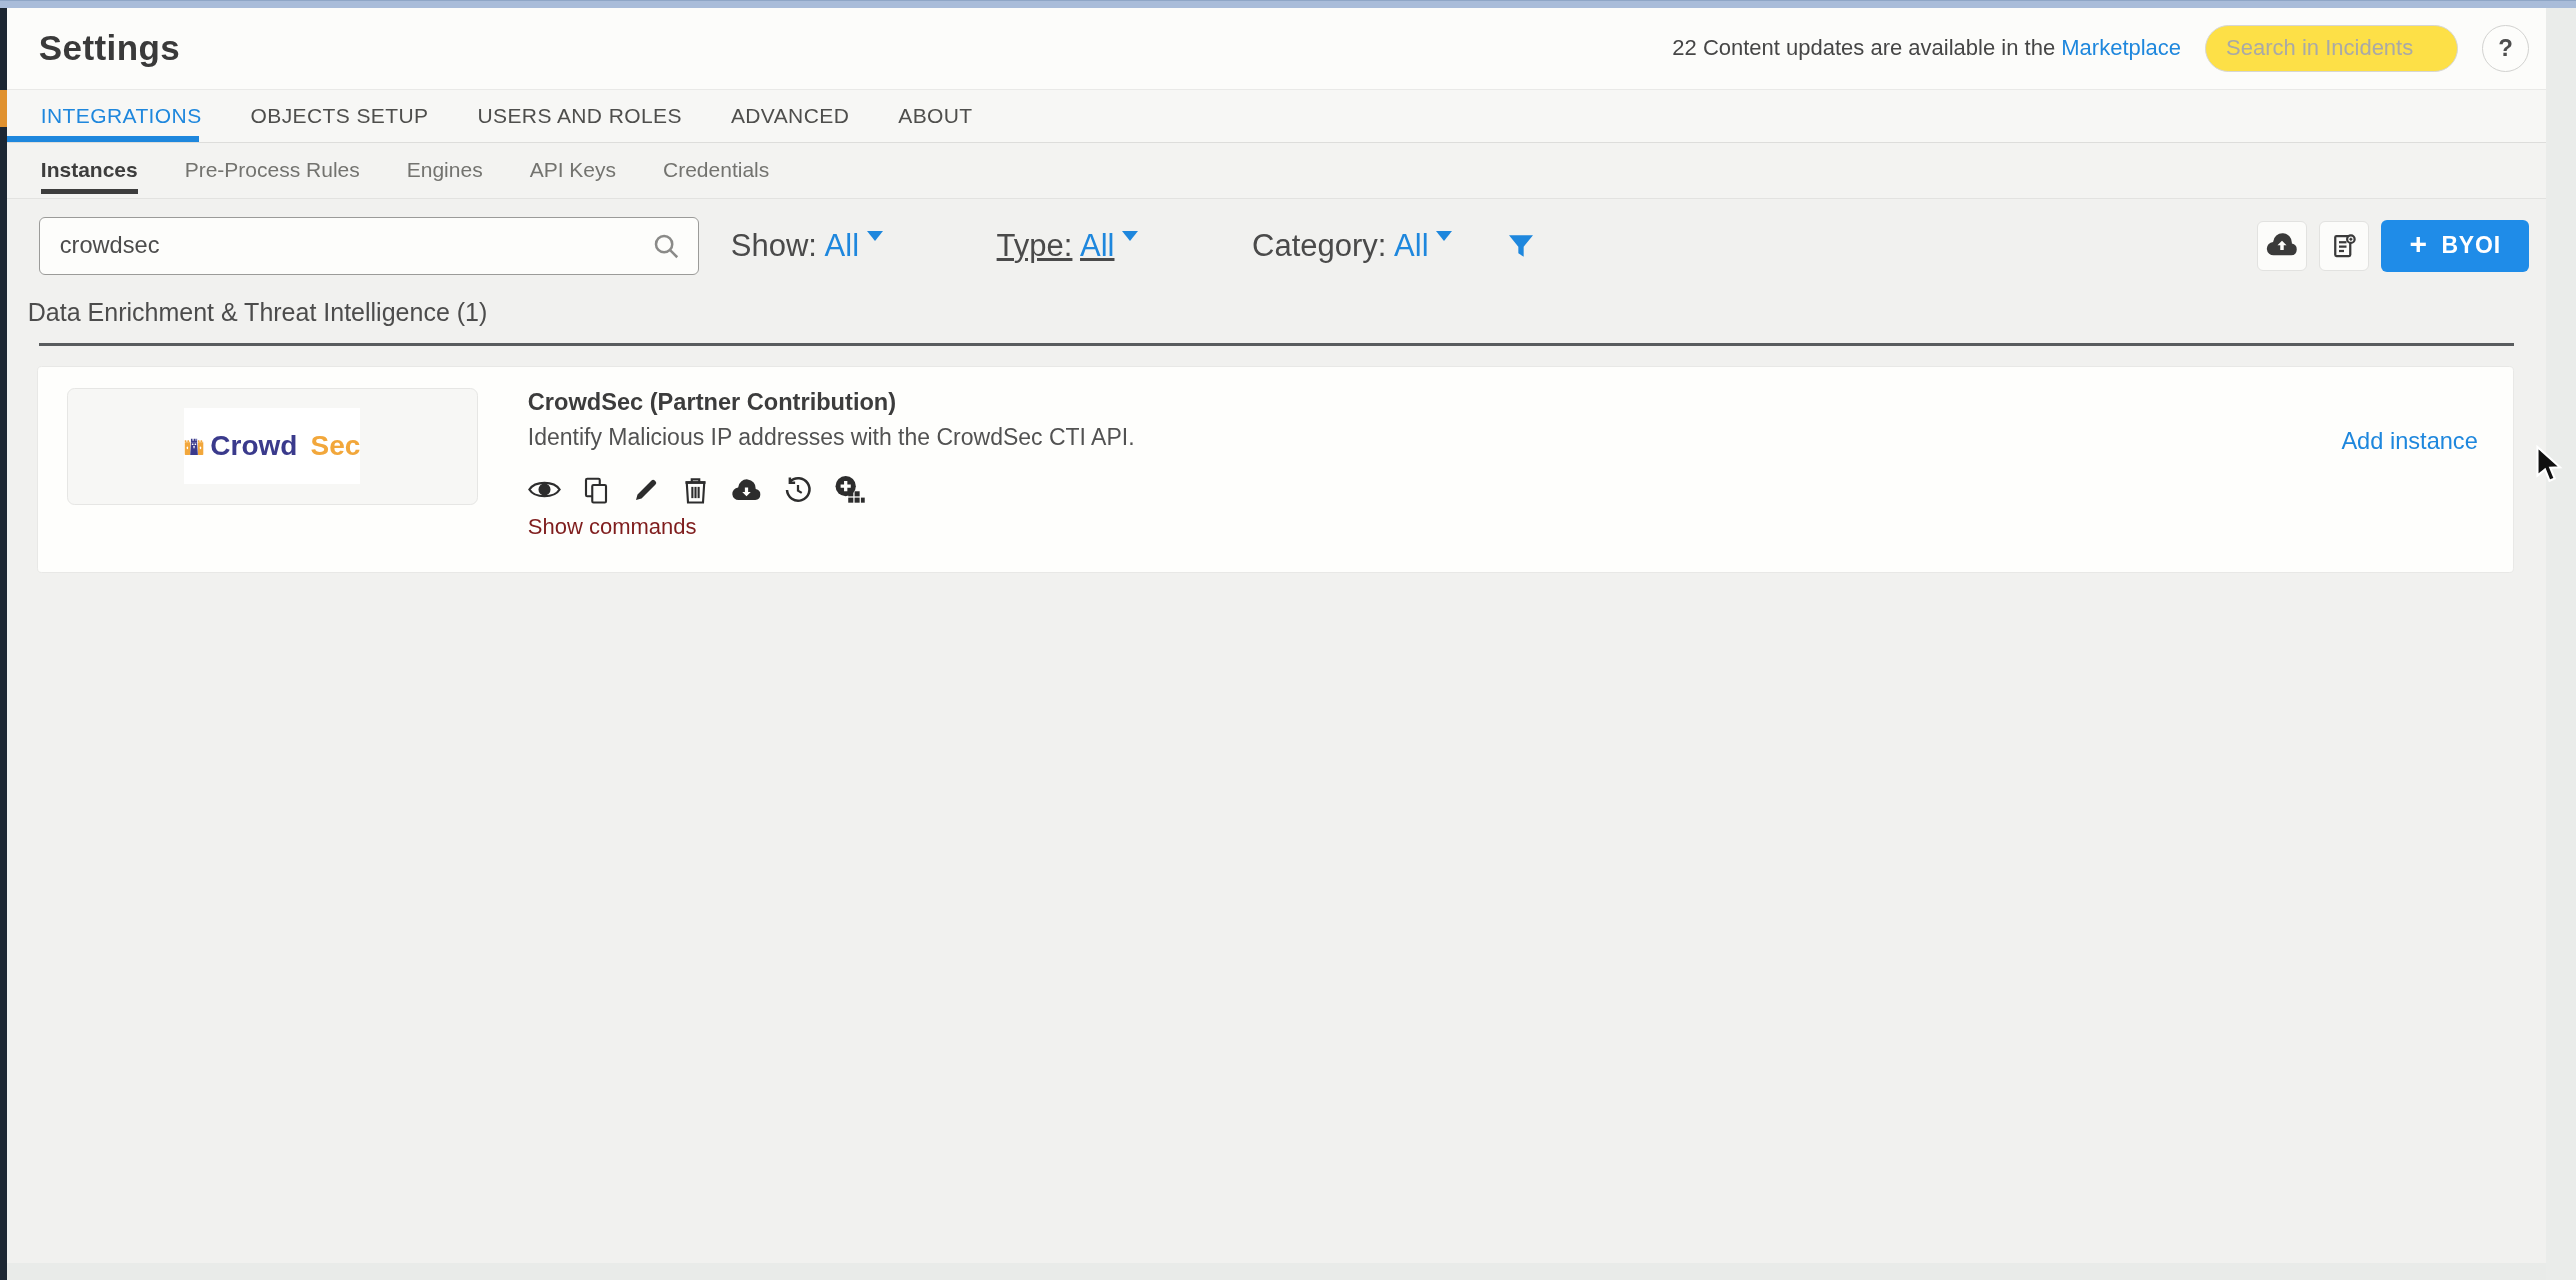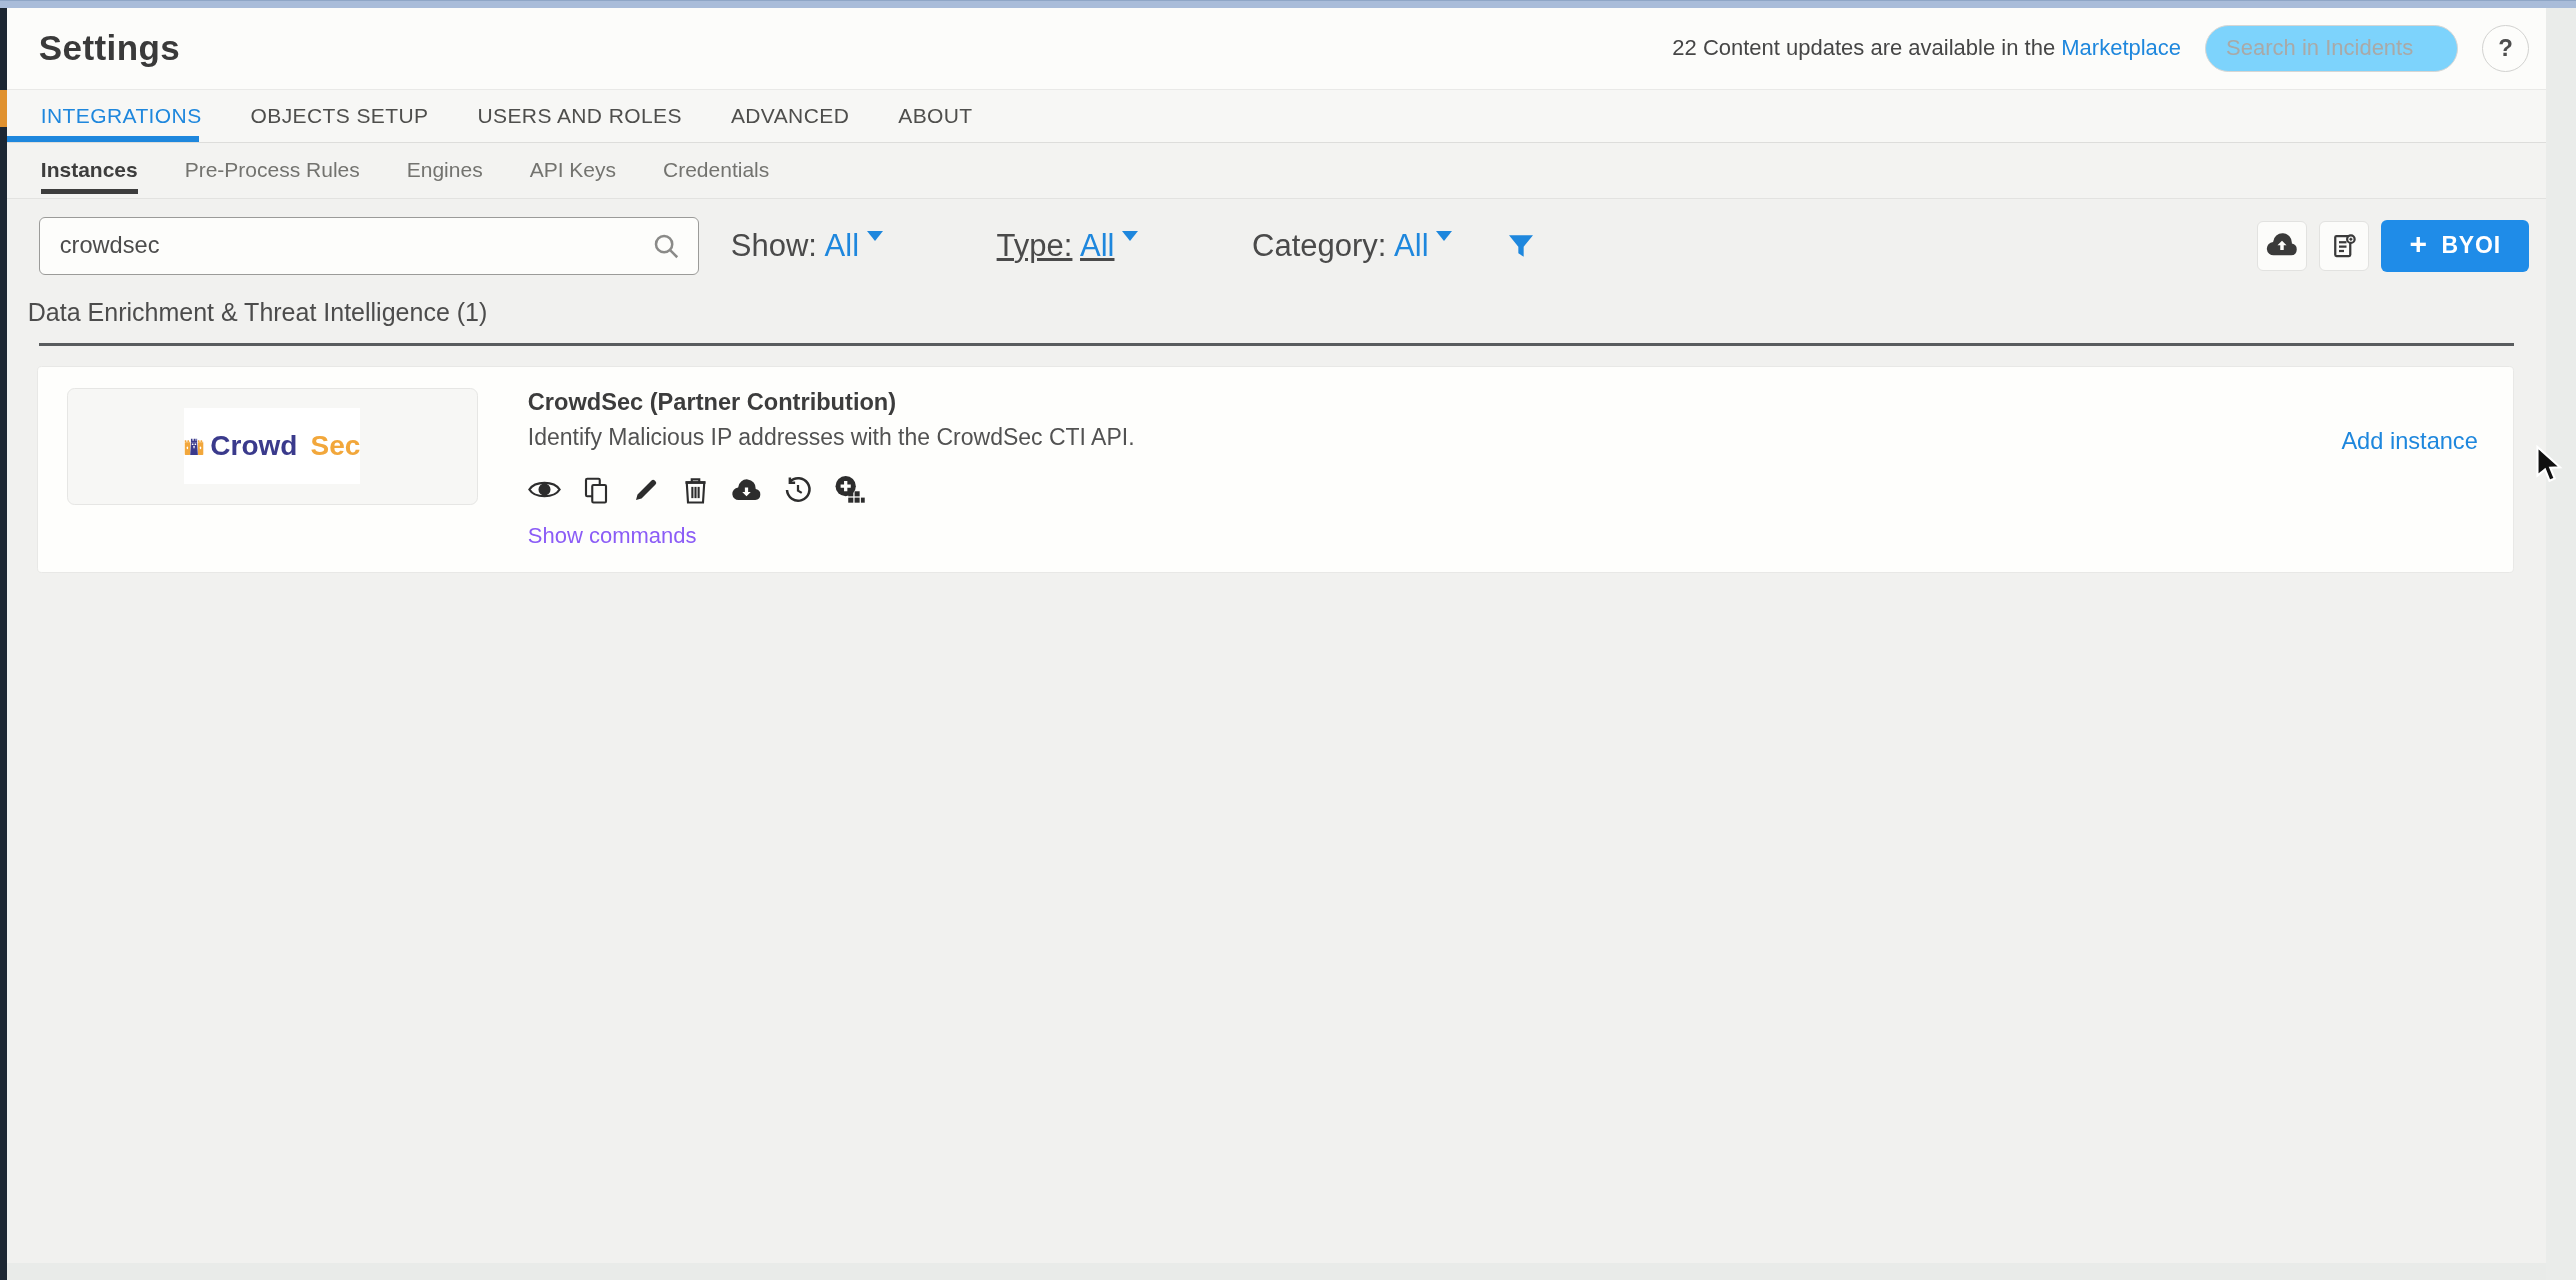--- a/index.html
+++ b/index.html
@@ -18,21 +18,21 @@
   .header {
     height:82px; background:#fcfcfa; border-bottom:0.8px solid #e9e9e7;
     display:flex; align-items:center; padding:0 16.7px 0 32px;
   }
   .page-title { font-size:35px; font-weight:bold; color:#3a3a3a; letter-spacing:0.4px; }
   .header-right { margin-left:auto; display:flex; align-items:center; gap:24px; }
   .updates-text { font-size:22px; color:#464646; }
   .updates-text a { color:#1e87dd; text-decoration:none; cursor:pointer; }
   .global-search {
     width:253px; height:47px; border:1.5px solid #d6d6d4; border-radius:23.6px;
-    background:#7dd3fc; display:flex; align-items:center; padding:0 20px;
+    background:#fde047; display:flex; align-items:center; padding:0 20px;
   }
   .global-search input {
     border:none; outline:none; background:transparent; width:100%;
     font-size:22px; color:#6a6a68; font-family:inherit;
   }
   .global-search input::placeholder { color:#a9a9a7; }
   .help-btn {
     width:47px; height:47px; border:1.5px solid #d2d2d0; border-radius:50%;
     background:#fdfdfb; display:flex; align-items:center; justify-content:center;
     font-size:24px; font-weight:bold; color:#4e4e4e; cursor:pointer;
@@ -109,21 +109,21 @@
   }
   .logo-word { font-size:28px; font-weight:bold; }
   .logo-word .w1 { color:#3a3a8c; }
   .logo-word .w2 { color:#f2a73b;padding-left:13px; }
 
   .card-body { margin-left:50px; padding-top:1.5px; }
   .card-title { font-size:23.6px; font-weight:bold; color:#3c3c3c; }
   .card-desc { font-size:23px; color:#525252; margin-top:7.6px; }
   .action-row { display:flex; align-items:center; gap:20px; margin-top:23px; }
   .action-icon { cursor:pointer; display:flex; align-items:center; }
-  .show-commands { display:inline-block; margin-top:17px; font-size:22px; color:#8b5cf6; cursor:pointer; }
+  .show-commands { display:inline-block; margin-top:8px; font-size:22px; color:#7f1d1d; cursor:pointer; }
   .add-instance { position:absolute; top:61px; right:35px; font-size:23.6px; color:#1e87dd; cursor:pointer; }
 
   .cursor { position:absolute; left:2533px; top:445px; z-index:50; }
   .footer-band { position:absolute; left:6.8px; bottom:0; width:2539px; height:16.7px; background:#e9ebe9; }
 </style>
 </head>
 <body>
 
 <div class="top-strip"></div>
 <div class="left-stripe">

